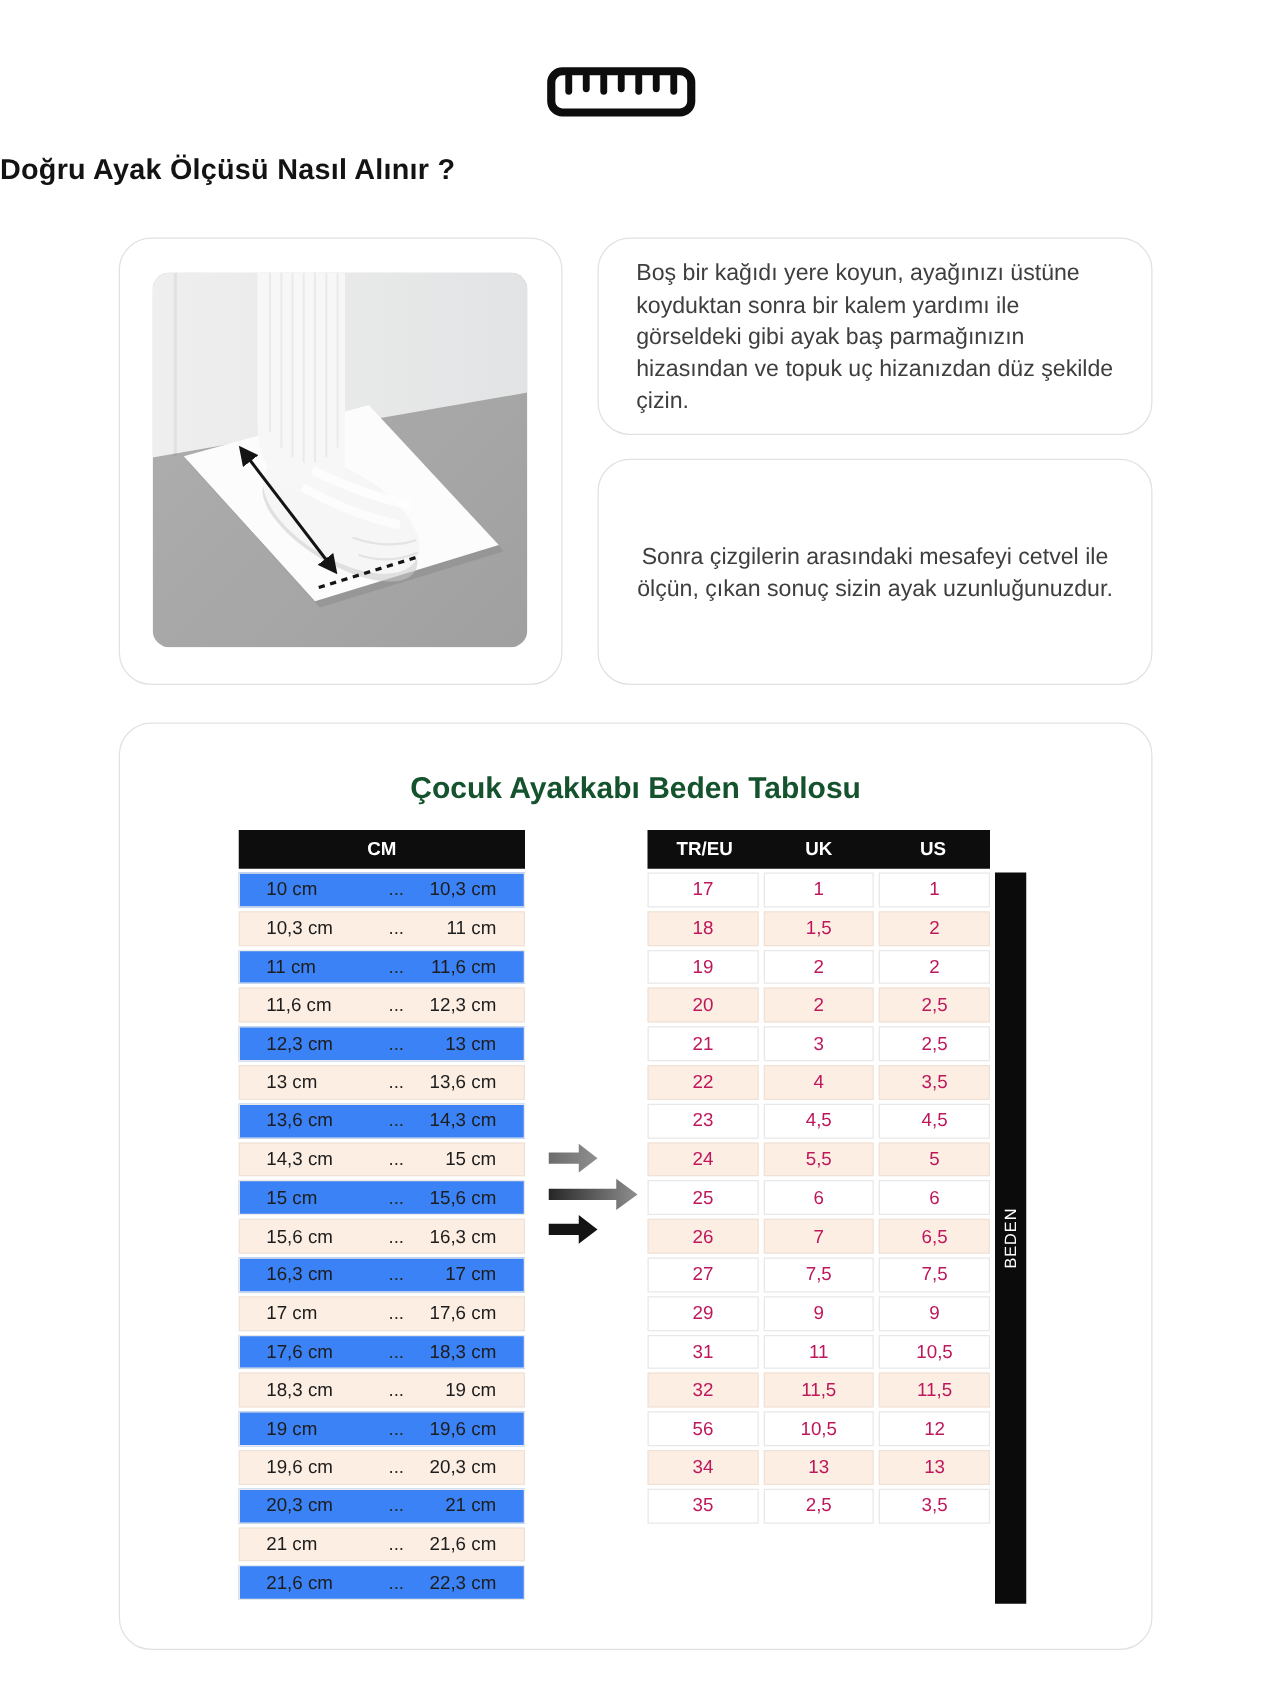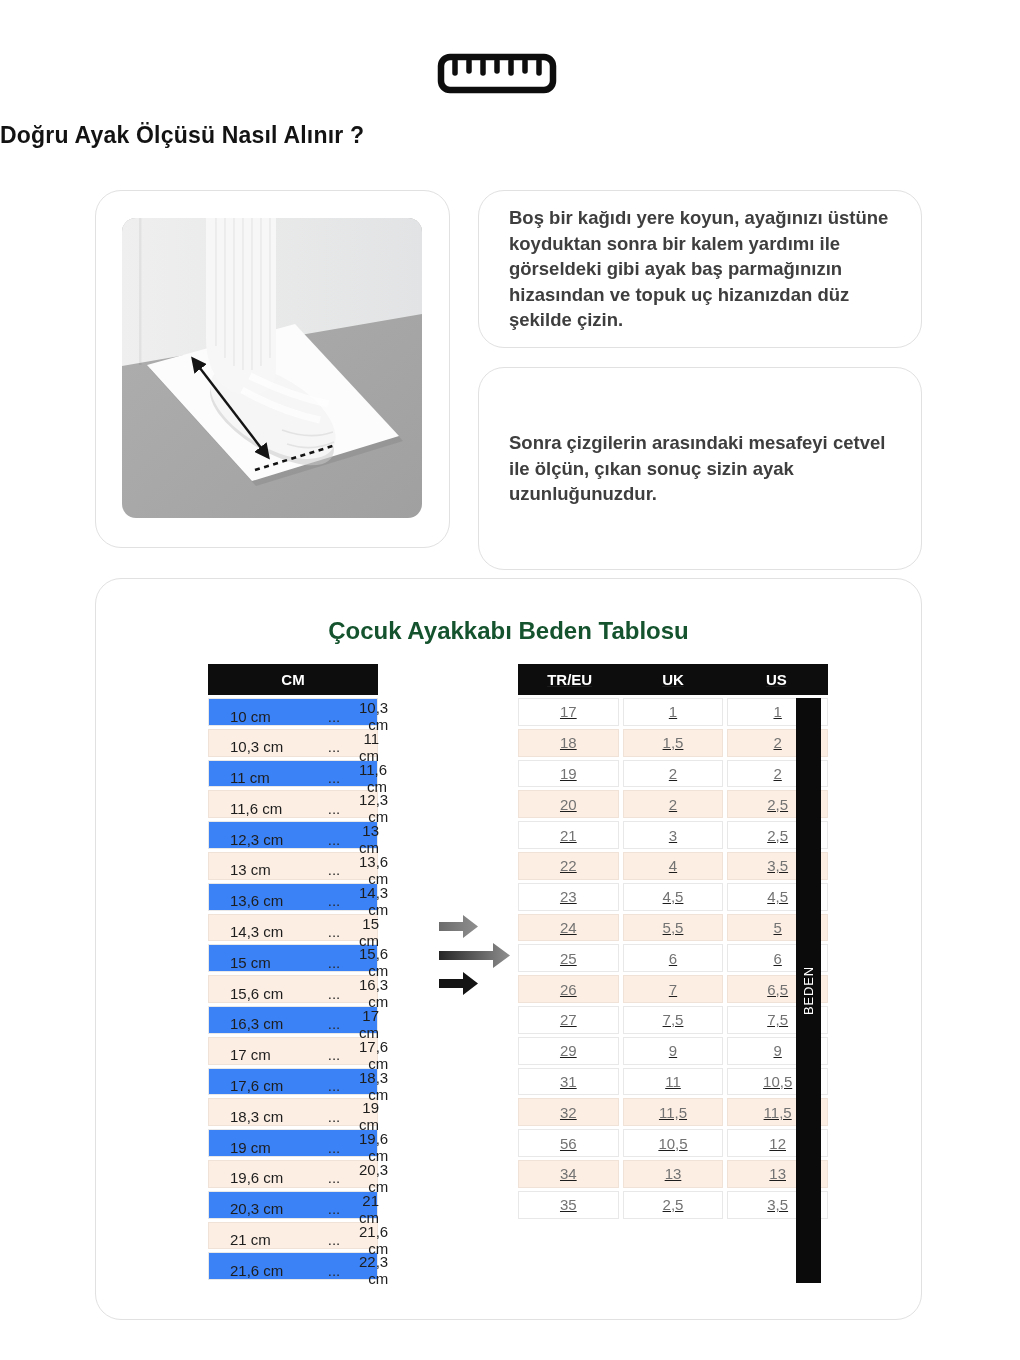--- a/index.html
+++ b/index.html
@@ -16,34 +16,34 @@
   h1.page-title{
     position:absolute;left:0;top:122px;width:1020px;margin:0;
     font-size:23px;font-weight:700;color:#131313;letter-spacing:.2px;
   }
   
   .photo-card{left:95px;top:190px;width:355px;height:358px;}
   .photo{
     position:absolute;left:26px;top:27px;width:300px;height:300px;
     border-radius:14px;overflow:hidden;
   }
-  .text-card{left:478px;width:444px;display:flex;align-items:center;font-weight:bold;}
+  .text-card{left:478px;width:444px;display:flex;align-items:center;}
   .text-card.first{top:190px;height:158px;}
-  .text-card.second{top:367px;height:203px;}
+  .text-card.second{top:367px;height:181px;text-align:center;}
   .text-card p{
     margin:0;padding:10px 30px;font-size:18.5px;line-height:25.5px;color:#3e3e3e;
   }
   
   .table-card{left:95px;top:578px;width:827px;height:742px;}
   h2.table-title{
     position:absolute;left:0;top:38px;width:100%;margin:0;text-align:center;
     font-size:24px;font-weight:700;color:#14532d;
   }
-  .cm-table{position:absolute;left:112px;top:85px;width:170px;}
-  .intl-table{position:absolute;left:422px;top:85px;width:310px;text-decoration:underline;}
+  .cm-table{position:absolute;left:95px;top:85px;width:229px;}
+  .intl-table{position:absolute;left:422px;top:85px;width:274px;}
   .t-header{
     height:31px;background:#0d0d0d;color:#ffffff;font-size:15px;font-weight:700;
     display:flex;align-items:center;justify-content:center;margin-bottom:3px;
     box-sizing:border-box;
   }
   .t-header.grid3{display:grid;grid-template-columns:1fr 1fr 1fr;}
   .t-header.grid3 span{display:flex;align-items:center;justify-content:center;}
   .cm-row{
     display:grid;grid-template-columns:100px 50px 1fr;align-items:center;
     height:27.8px;margin-bottom:3px;border:1px solid #e8e8e8;background:#3b82f6;
@@ -52,21 +52,21 @@
   .cm-row.alt{background:#fceee3;border-color:#f0e2d6;}
   .cm-row .c-from{padding-left:21px;text-align:left;}
   .cm-row .c-sep{text-align:center;color:#2a2a2a;}
   .cm-row .c-to{padding-right:22px;text-align:right;}
   .s-row{
     display:grid;grid-template-columns:1fr 1fr 1fr;gap:4px;
     height:27.8px;margin-bottom:3px;
   }
   .s-cell{
     display:flex;align-items:center;justify-content:center;border:1px solid #e8e8e8;
-    background:#ffffff;box-sizing:border-box;font-size:15px;color:#737373;
+    background:#ffffff;box-sizing:border-box;font-size:15px;color:#be185d;
   }
   .s-cell.alt{background:#fceee3;border-color:#f0e2d6;}
   .beden-bar{
     position:absolute;left:700px;top:119px;width:25px;height:585px;background:#0b0b0b;
     display:flex;align-items:center;justify-content:center;
   }
   .beden-bar span{
     color:#ffffff;font-size:13px;letter-spacing:.8px;white-space:nowrap;
     transform:rotate(-90deg);
   }

